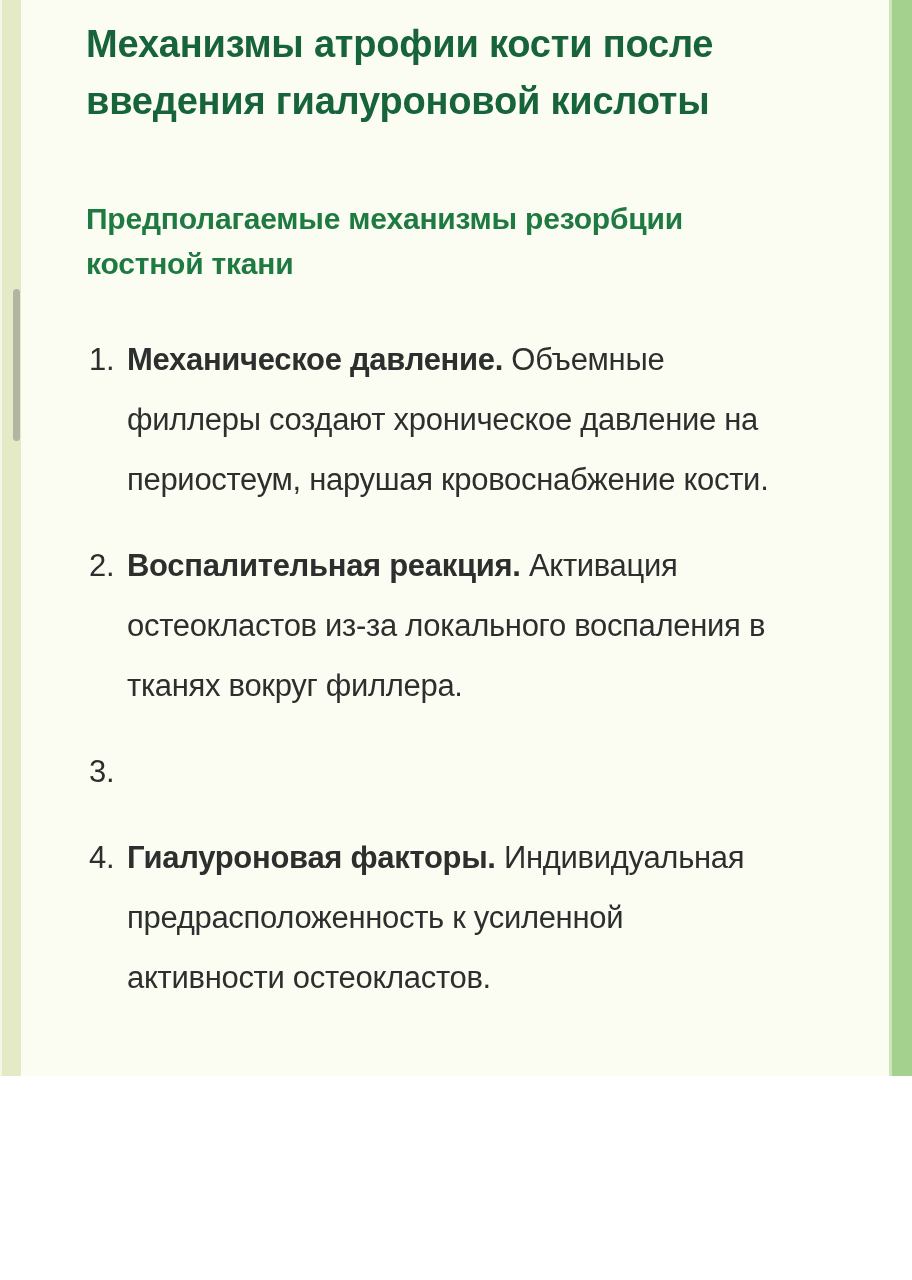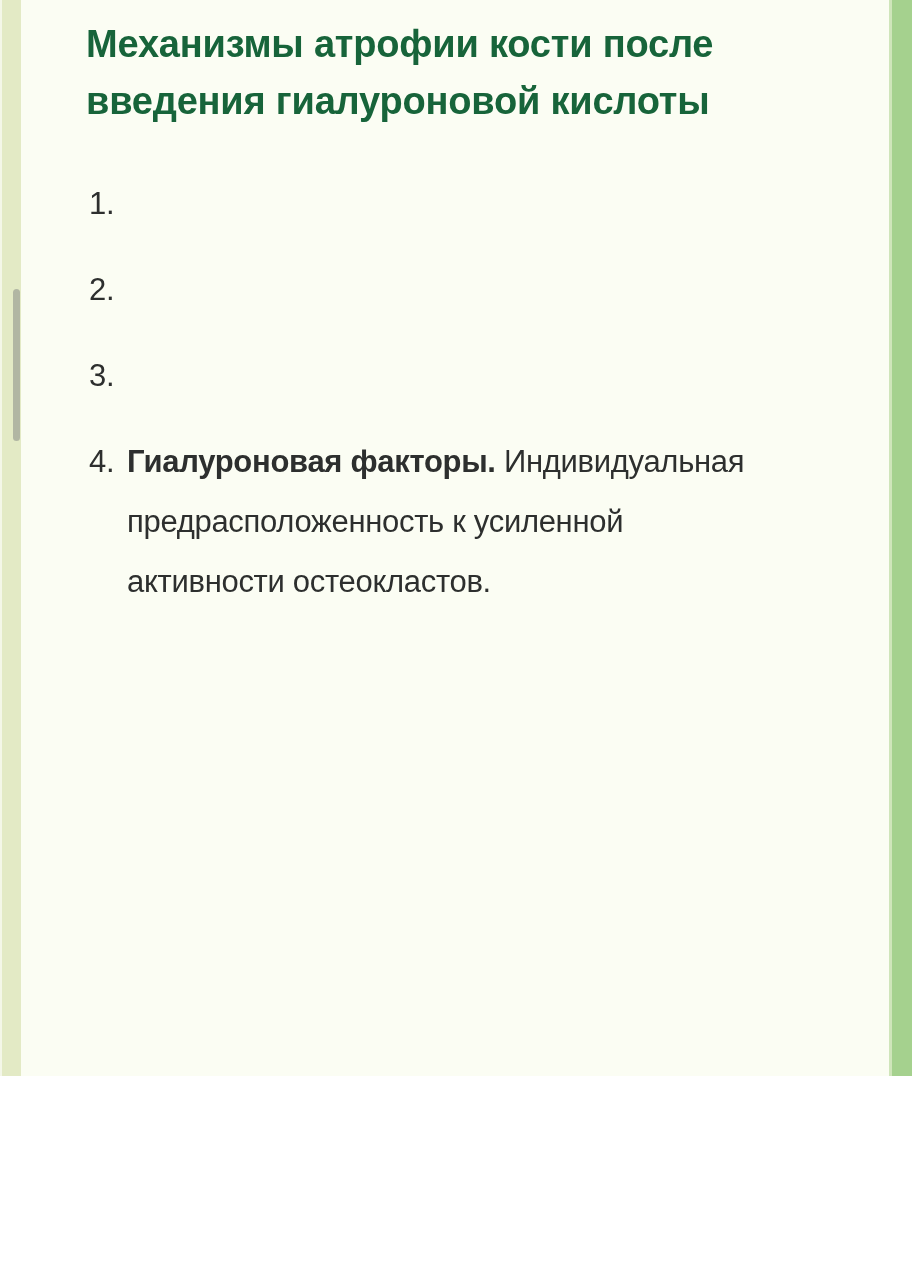--- a/index.html
+++ b/index.html
@@ -93,28 +93,31 @@
 <body>
 
 <div class="screen">
   <div class="left-gutter">
     <div class="scrollbar-thumb"></div>
   </div>
 
   <div class="page">
     <h1 class="page-title">Механизмы атрофии кости после введения гиалуроновой кислоты</h1>
 
+    <h2 class="section-heading">Предполагаемые механизмы резорбции костной ткани</h2>
 
     <ol class="mechanism-list">
       <li>
         <span class="item-number">1.</span>
+        <span class="item-text"><strong>Механическое давление.</strong> <span>Объемные филлеры создают хроническое давление на периостеум, нарушая кровоснабжение кости.</span></span>
       </li>
 
       <li>
         <span class="item-number">2.</span>
+        <span class="item-text"><strong>Воспалительная реакция.</strong> <span>Активация остеокластов из-за локального воспаления в тканях вокруг филлера.</span></span>
       </li>
 
       <li>
         <span class="item-number">3.</span>
       </li>
 
       <li>
         <span class="item-number">4.</span>
         <span class="item-text"><strong>Гиалуроновая факторы.</strong> <span>Индивидуальная предрасположенность к усиленной активности остеокластов.</span></span>
       </li>

